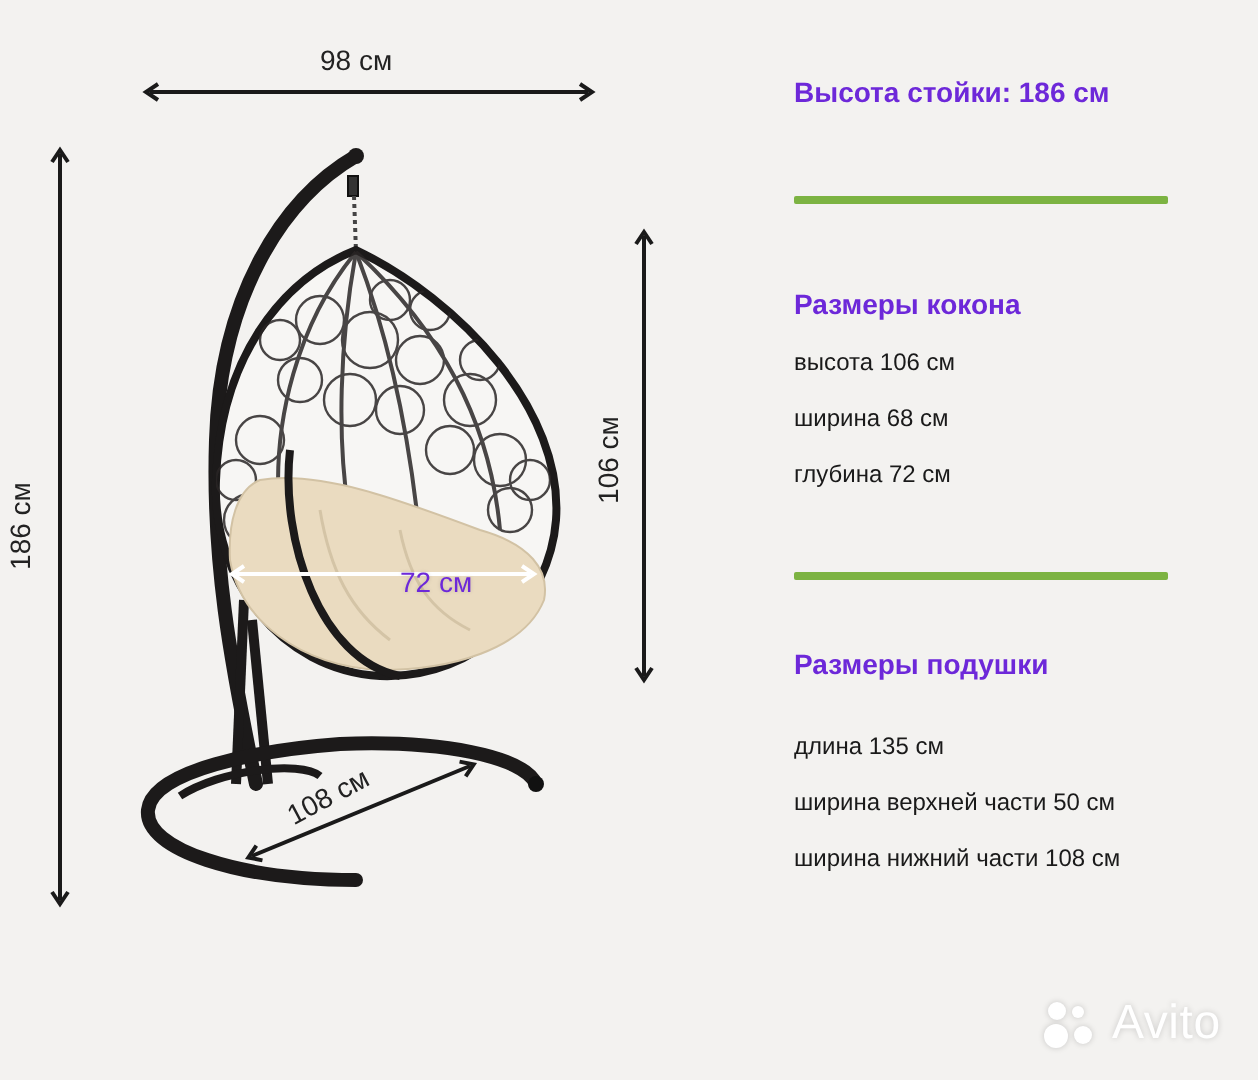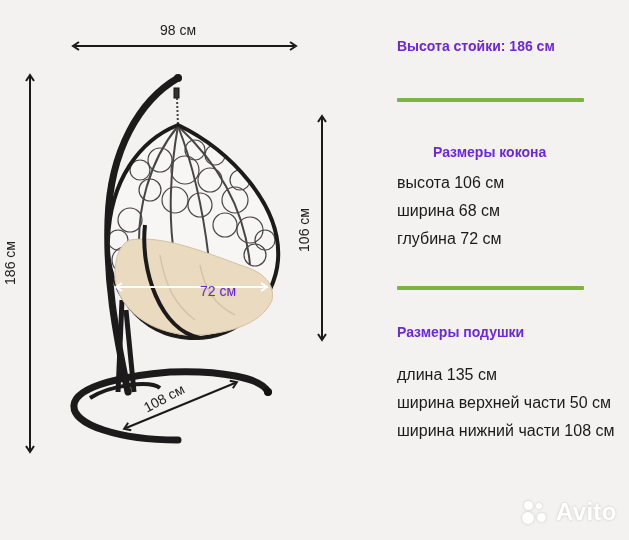--- a/index.html
+++ b/index.html
@@ -18,28 +18,28 @@
   }
   .dim-label.rot-ccw { transform: rotate(-90deg); transform-origin: center center; }
   .dim-label.rot-diag { transform: rotate(-28deg); transform-origin: center center; }
   .dim-label.on-cushion { color: #6d28d9; text-shadow: 0 0 2px rgba(0,0,0,0.15); margin-top: 17px; }
 
   .specs { position: absolute; left: 397px; top: 0; width: 232px; height: 540px; }
   .spec-title {
     position: absolute; left: 0; font-size: 14px; font-weight: bold; color: #6d28d9; white-space: nowrap;
   }
   .spec-line {
-    position: absolute; left: 0; font-size: 16px; color: #1a1a1a; white-space: nowrap;
+    position: absolute; left: 0; font-size: 12px; color: #1a1a1a; white-space: nowrap;
   }
   .divider {
     position: absolute; left: 0; width: 187px; height: 4px; background: #7cb342; border-radius: 1px;
   }
   .watermark {
     position: absolute; left: 522px; top: 498px; display: flex; align-items: center; gap: 4px;
-    color: #ffffff; font-size: 24px; font-weight: bold;
+    color: #ffffff; font-size: 24px; font-weight: normal;
     text-shadow: 0 0 3px rgba(0,0,0,0.18);
     letter-spacing: 0.3px;
   }
   .watermark .dots { position: relative; width: 30px; height: 26px; }
   .watermark .dot {
     position: absolute; border-radius: 50%; background: #ffffff;
     box-shadow: 0 0 3px rgba(0,0,0,0.18);
   }
 </style>
 </head>
@@ -137,21 +137,21 @@
   <span class="dim-label" style="left:160px; top:22px;">98 см</span>
   <span class="dim-label rot-ccw" style="left:-12px; top:255px;">186 см</span>
   <span class="dim-label rot-ccw" style="left:282px; top:222px;">106 см</span>
   <span class="dim-label on-cushion" style="left:200px; top:266px;">72 см</span>
   <span class="dim-label rot-diag" style="left:142px; top:390px;">108 см</span>
 
   <div class="specs">
     <div class="spec-title" style="top:38px;">Высота стойки: 186 см</div>
     <div class="divider" style="top:98px;"></div>
 
-    <div class="spec-title" style="top:144px;margin-left:36px;">Размеры кокона</div>
+    <div class="spec-title" style="top:144px;">Размеры кокона</div>
     <div class="spec-line" style="top:174px;">высота 106 см</div>
     <div class="spec-line" style="top:202px;">ширина 68 см</div>
     <div class="spec-line" style="top:230px;">глубина 72 см</div>
 
     <div class="divider" style="top:286px;"></div>
 
     <div class="spec-title" style="top:324px;">Размеры подушки</div>
     <div class="spec-line" style="top:366px;">длина 135 см</div>
     <div class="spec-line" style="top:394px;text-align:center;">ширина верхней части 50 см</div>
     <div class="spec-line" style="top:422px;">ширина нижний части 108 см</div>

